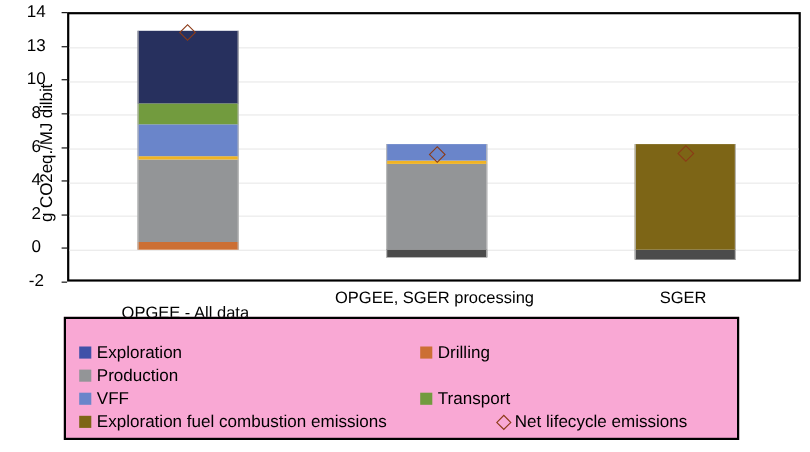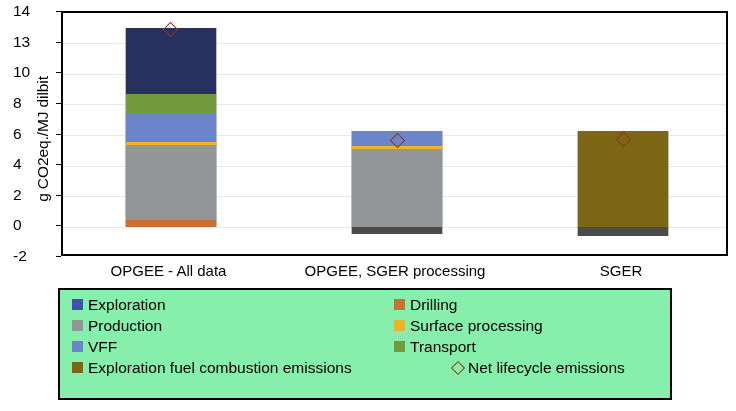--- a/index.html
+++ b/index.html
@@ -50,21 +50,21 @@
     left: 0; right: 0;
     height: 1px;
     background: #e8e8e8;
   }
 
   
   .ytick-label {
     position: absolute;
     right: 742px;            
     width: 40px;
-    text-align: left;
+    text-align: center;
     font-size: 15.5px;
     line-height: 1;
   }
   .ytick-mark {
     position: absolute;
     width: 5px; height: 1px;
     background: #000;
   }
 
   
@@ -94,37 +94,37 @@
   }
 
   
   #legend {
     position: absolute;
     left: 58px;
     top: 288px;
     width: 614px;
     height: 112px;
     border: 2px solid #000;
-    background: #86efac;
-    padding: 4px 0 0 0;
+    background: #f9a8d4;
+    padding: 20px 0 0 0;
   }
   .legend-row {
     position: relative;
     height: 21px;
     display: flex;
     align-items: center;
   }
   .legend-item {
     display: flex;
     align-items: center;
     position: absolute;
     top: 0; height: 21px;
   }
   .legend-item.col-left  { left: 12px;  }
-  .legend-item.col-right { left: 334px; }
+  .legend-item.col-right { left: 322px; }
   .swatch {
     width: 11px; height: 11px;
     margin-right: 5px;
     flex: 0 0 auto;
   }
   .swatch-diamond {
     width: 11px; height: 11px;
     margin-right: 5px;
     flex: 0 0 auto;
     position: relative;
@@ -204,45 +204,41 @@
         </div>
       </div>
     <div id="markers">
         <div class="marker" title="Net lifecycle emissions: 12.95" style="left: 102px; top: 10.5781px;"></div>
         <div class="marker" title="Net lifecycle emissions: 5.7" style="left: 328.5px; top: 121.594px;"></div>
         <div class="marker" title="Net lifecycle emissions: 5.75" style="left: 554.5px; top: 120.828px;"></div>
       </div>
   </div>
 
   <div id="xtick-labels">
-      <div class="xtick-label" style="left: 28.5px; width: 280px;">OPGEE - All data</div>
+      <div class="xtick-label" style="left: 28.5px; width: 280px; margin-top: 14px;">OPGEE - All data</div>
       <div class="xtick-label" style="left: 255px; width: 280px;">OPGEE, SGER processing</div>
       <div class="xtick-label" style="left: 481px; width: 280px;">SGER</div>
     </div>
 
   <div id="legend">
       <div class="legend-row">
         <div class="legend-item col-left">
           <span class="swatch" style="background: rgb(64, 81, 168);"></span>
           <span class="legend-label">Exploration</span>
         </div>
         <div class="legend-item col-right">
           <span class="swatch" style="background: rgb(204, 111, 52);"></span>
           <span class="legend-label">Drilling</span>
         </div>
       </div>
       <div class="legend-row">
         <div class="legend-item col-left">
           <span class="swatch" style="background: rgb(147, 149, 151);"></span>
           <span class="legend-label">Production</span>
         </div>
-        <div class="legend-item col-right">
-          <span class="swatch" style="background: rgb(240, 179, 35);"></span>
-          <span class="legend-label">Surface processing</span>
-        </div>
       </div>
       <div class="legend-row">
         <div class="legend-item col-left">
           <span class="swatch" style="background: rgb(106, 133, 202);"></span>
           <span class="legend-label">VFF</span>
         </div>
         <div class="legend-item col-right">
           <span class="swatch" style="background: rgb(114, 155, 62);"></span>
           <span class="legend-label">Transport</span>
         </div>

